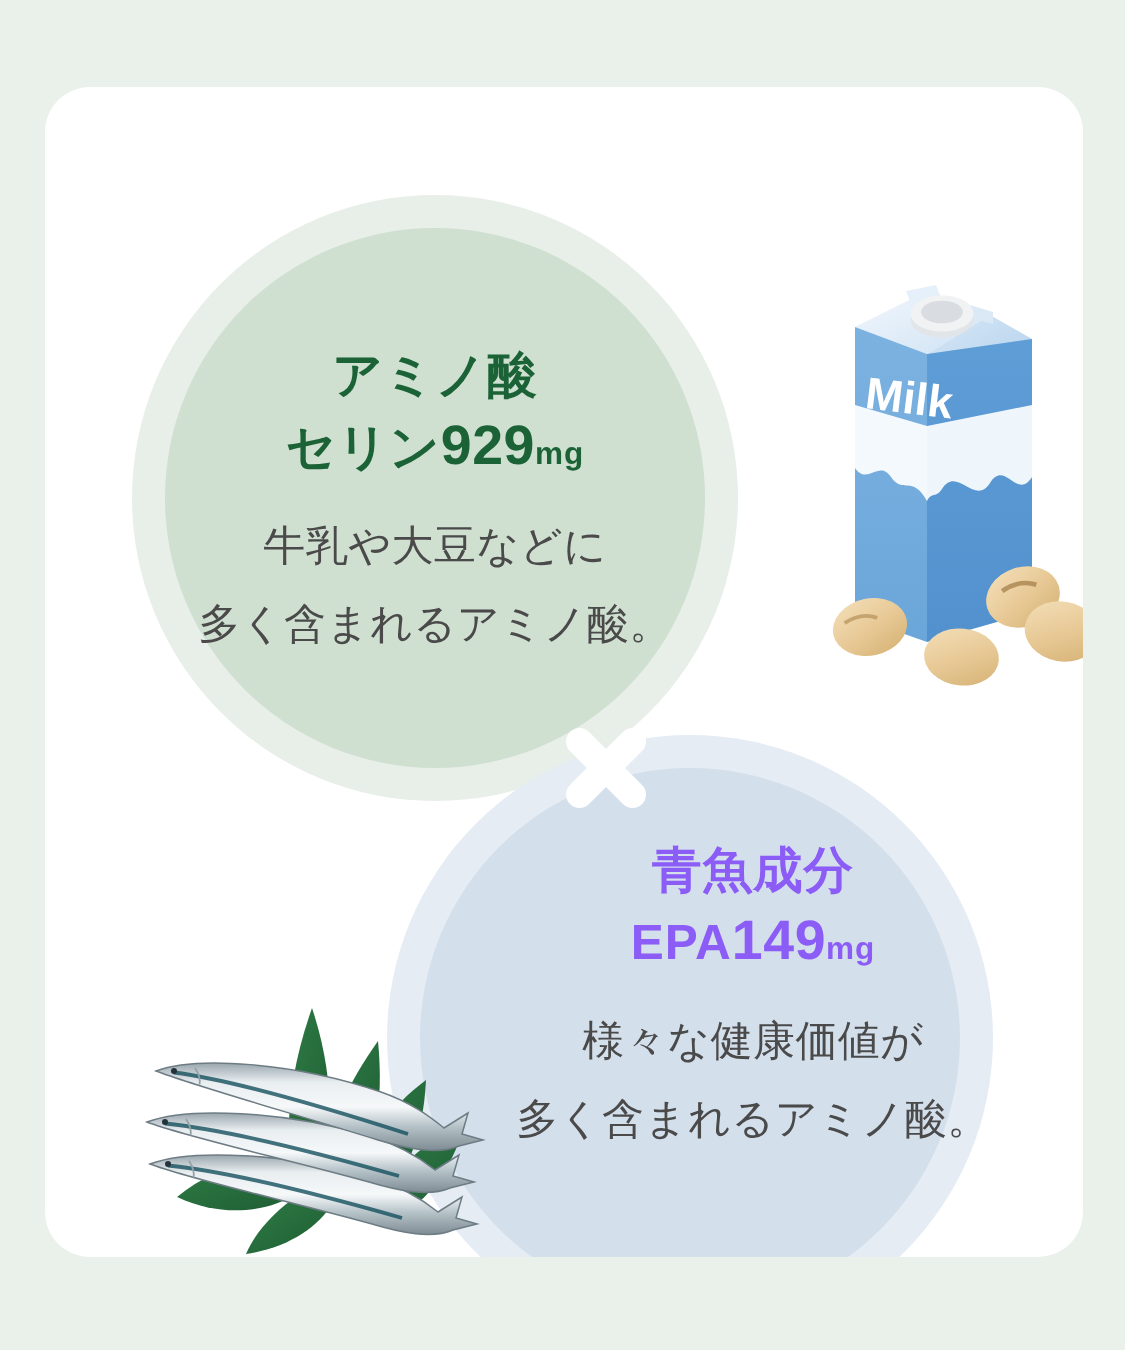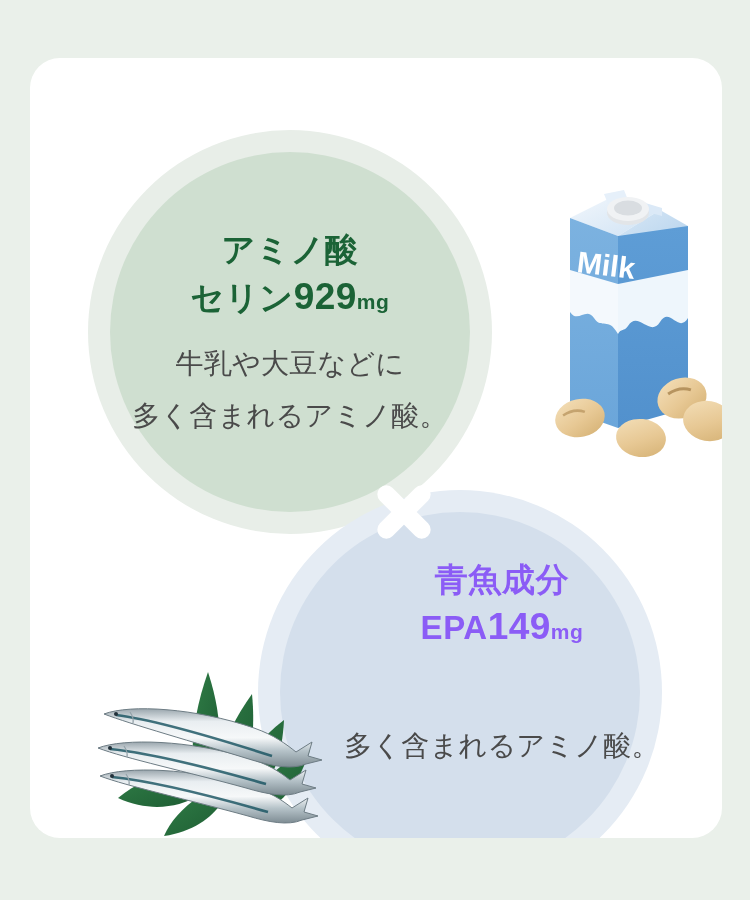--- a/index.html
+++ b/index.html
@@ -146,21 +146,21 @@
         <span>多く含まれるアミノ酸。</span>
       </p>
     </div>
 
     <div class="textblock blue-text">
       <p class="heading blue">
         <span>青魚成分</span><br>
         <span>EPA</span><span class="num">149</span><span class="unit">mg</span>
       </p>
       <p class="body-text">
-        <br>
+        <span>様々な健康価値が</span><br>
         <span>多く含まれるアミノ酸。</span>
       </p>
     </div>
 
     <svg class="cross" viewBox="0 0 62 62">
       <g fill="#ffffff">
         <rect x="22" y="-3" width="18" height="68" rx="9" transform="rotate(45 31 31)"></rect>
         <rect x="22" y="-3" width="18" height="68" rx="9" transform="rotate(-45 31 31)"></rect>
       </g>
     </svg>

